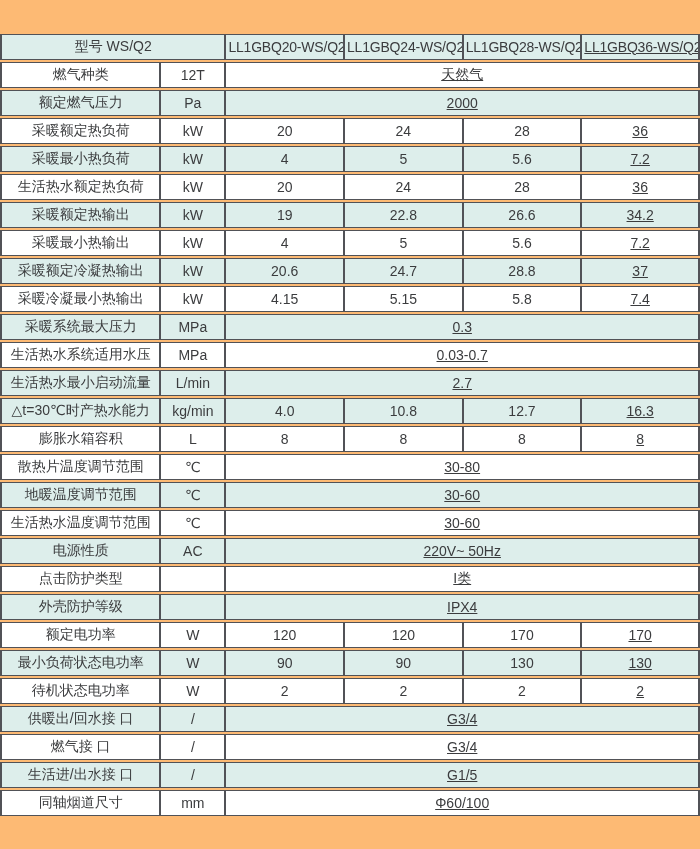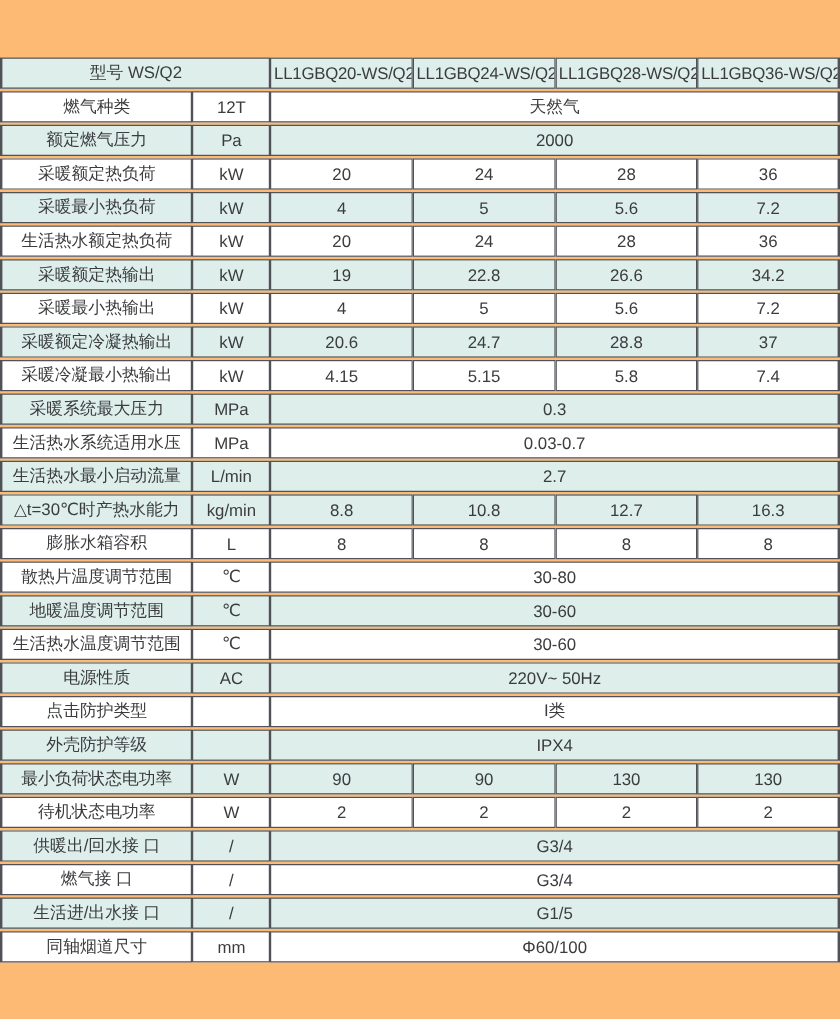--- a/index.html
+++ b/index.html
@@ -34,21 +34,21 @@
     text-align: center;
     vertical-align: middle;
     font-weight: normal;
     white-space: nowrap;
     overflow: hidden;
     background: #ffffff;
   }
   table.spec th:first-child,
   table.spec td:first-child { border-left-width: 2px; }
   table.spec th:last-child,
-  table.spec td:last-child  { border-right-width: 2px; }
+  table.spec td:last-child  { border-right-width: 2px; text-decoration: underline; }
   table.spec tr.tint th,
   table.spec tr.tint td { background: #ddeeeb; }
   table.spec .model-col { letter-spacing: -0.2px; }
 </style>
 </head>
 <body>
 
 <div class="page">
   <table class="spec">
     <colgroup>
@@ -146,21 +146,21 @@
           <td colspan="4">0.03-0.7</td>
         </tr>
         <tr class="tint">
           <td>生活热水最小启动流量</td>
           <td>L/min</td>
           <td colspan="4">2.7</td>
         </tr>
         <tr class="tint">
           <td>△t=30℃时产热水能力</td>
           <td>kg/min</td>
-          <td>8.8</td>
+          <td>4.0</td>
           <td>10.8</td>
           <td>12.7</td>
           <td>16.3</td>
         </tr>
         <tr class="">
           <td>膨胀水箱容积</td>
           <td>L</td>
           <td>8</td>
           <td>8</td>
           <td>8</td>
@@ -188,20 +188,28 @@
         </tr>
         <tr class="">
           <td>点击防护类型</td>
           <td></td>
           <td colspan="4">I类</td>
         </tr>
         <tr class="tint">
           <td>外壳防护等级</td>
           <td></td>
           <td colspan="4">IPX4</td>
+        </tr>
+        <tr class="">
+          <td>额定电功率</td>
+          <td>W</td>
+          <td>120</td>
+          <td>120</td>
+          <td>170</td>
+          <td>170</td>
         </tr>
         <tr class="tint">
           <td>最小负荷状态电功率</td>
           <td>W</td>
           <td>90</td>
           <td>90</td>
           <td>130</td>
           <td>130</td>
         </tr>
         <tr class="">

